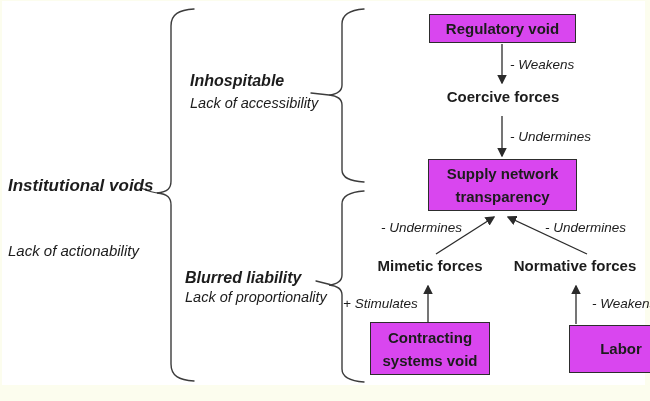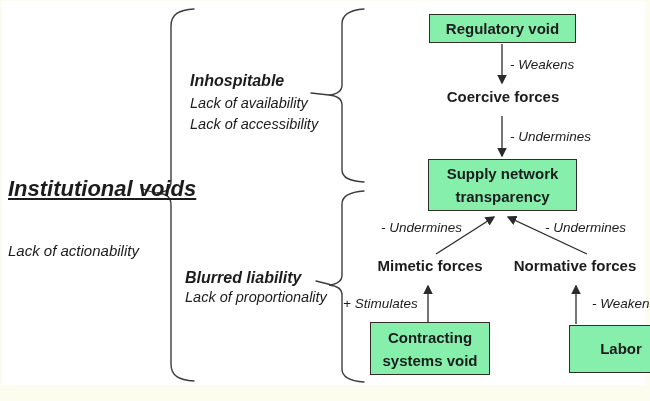--- a/index.html
+++ b/index.html
@@ -8,28 +8,28 @@
     background:#FCFDEE;
     font-family:"Liberation Sans", sans-serif;
     position:relative;overflow:hidden;
     color:#1c1c1c;
   }
   .canvas{
     position:absolute;left:2px;top:1px;width:643px;height:384px;
     background:#ffffff;
   }
   .abs{position:absolute;white-space:nowrap;}
-  .t-root{font-size:22px;font-weight:bold;font-style:italic;text-decoration:underline;}
+  .t-root{font-size:17px;font-weight:bold;font-style:italic;}
   .t-root-sub{font-size:15px;font-style:italic;margin-top:44px;}
   .t-sec{font-size:16px;font-weight:bold;font-style:italic;line-height:24px;}
   .t-sec-sub{font-size:14.5px;font-style:italic;line-height:21px;}
   .t-node{font-size:15px;font-weight:bold;text-align:center;}
   .t-edge{font-size:13.5px;font-style:italic;}
   .box{
-    position:absolute;background:#86efac;border:1.5px solid #2d2d2d;
+    position:absolute;background:#d946ef;border:1.5px solid #2d2d2d;
     display:flex;flex-direction:column;align-items:center;justify-content:center;
     font-size:15px;font-weight:bold;text-align:center;line-height:23px;
     box-sizing:border-box;
   }
   svg.layer{position:absolute;left:0;top:0;width:650px;height:401px;pointer-events:none;}
 </style>
 </head>
 <body>
 
 <div class="canvas"></div>
@@ -57,21 +57,20 @@
   <line x1="587" y1="254" x2="508" y2="217" stroke="#2b2b2b" stroke-width="1.3" marker-end="url(#arrow)"></line>
   <line x1="428" y1="322" x2="428" y2="286" stroke="#2b2b2b" stroke-width="1.3" marker-end="url(#arrow)"></line>
   <line x1="576" y1="324" x2="576" y2="286" stroke="#2b2b2b" stroke-width="1.3" marker-end="url(#arrow)"></line>
 </svg>
 
 <div class="abs t-root" style="left:8px;top:176px;">Institutional voids</div>
 <div class="abs t-root-sub" style="left:8px;top:198px;">Lack of actionability</div>
 
 <div class="abs" style="left:190px;top:69px;">
   <div class="t-sec">Inhospitable</div>
-  <div class="t-sec-sub">Lack of availability</div>
   <div class="t-sec-sub">Lack of accessibility</div>
 </div>
 
 <div class="abs t-sec" style="left:185px;top:266px;">Blurred liability</div>
 <div class="abs t-sec-sub" style="left:185px;top:287px;">Lack of proportionality</div>
 
 <div class="box" style="left:429px;top:14px;width:147px;height:29px;">
   <div>Regulatory void</div>
 </div>
 

